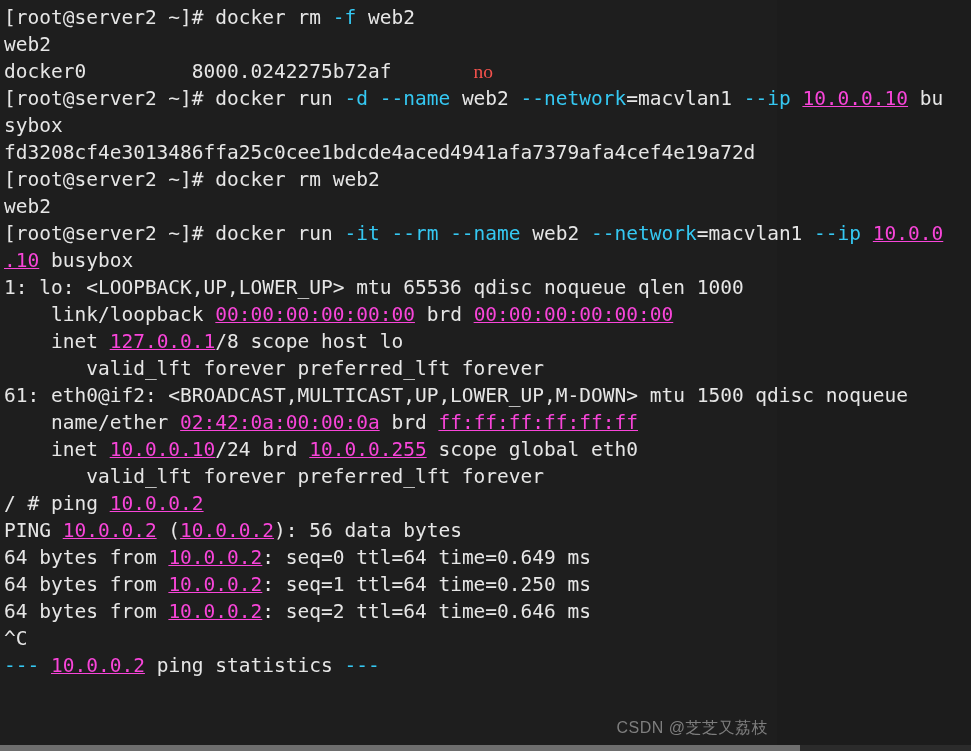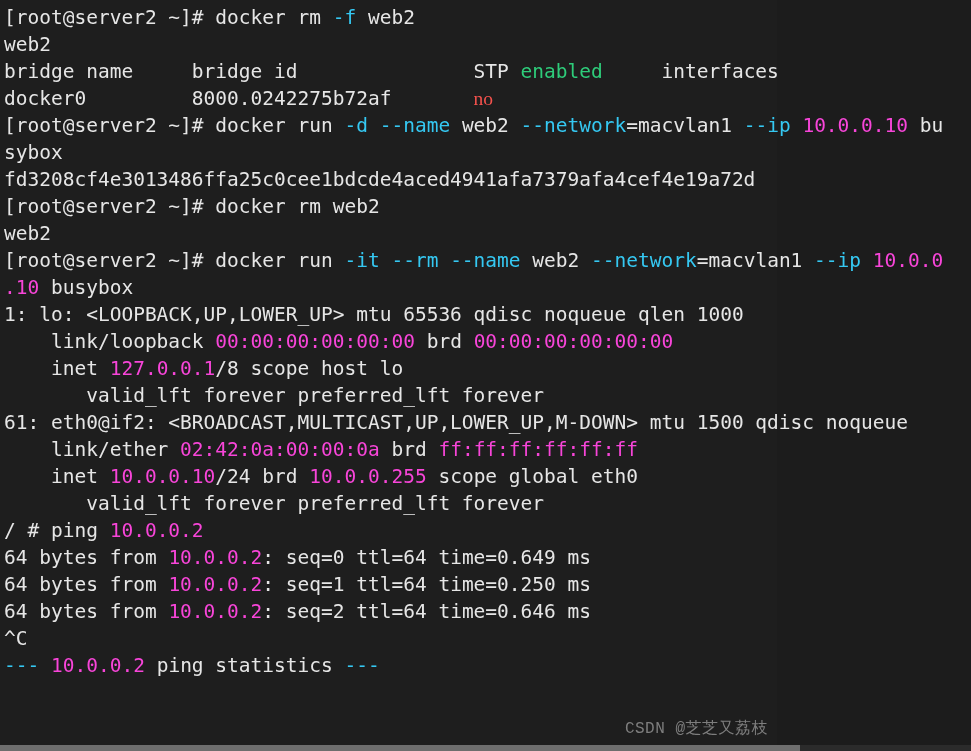--- a/index.html
+++ b/index.html
@@ -26,27 +26,27 @@
     line-height: 27px;
     font-size: 19.5px;
     letter-spacing: 0px;
     white-space: pre;
     color: #e6e6e6;
   }
   .w  { color: #e6e6e6; }   
   .c  { color: #35c8f2; }   
   .g  { color: #2ecc7a; }   
   .r  { color: #f4524d; font-family: Liberation Serif, serif; }   
-  .m  { color: #f845d9; }
+  .m  { color: #f845d9; text-decoration: underline; }
   #watermark {
     position: absolute;
     right: 9px;
     bottom: 12px;
     color: #8f8f8f;
-    font-family: Liberation Mono, monospace;
+    font-family: Liberation Sans, sans-serif;
     font-size: 16px;
     letter-spacing: 0.5px;
     opacity: 0.85;
   }
   #scrollbar-track {
     position: absolute;
     left: 0;
     bottom: 0;
     width: 971px;
     height: 6px;
@@ -61,38 +61,38 @@
     background: #6e6e6e;
   }
 </style>
 </head>
 <body>
 
 <div id="terminal">
   <div id="output">
       <div class="line"><span class="w">[root@server2 ~]# docker rm </span><span class="c">-f</span><span class="w"> web2</span></div>
       <div class="line"><span class="w">web2</span></div>
-      <div class="line"><span class="w">bridge name     bridge id               STP </span><span class="g">enabled</span><span class="w">     interfaces</span></div>
       <div class="line"><span class="w">docker0         8000.0242275b72af       </span><span class="r">no</span></div>
       <div class="line"><span class="w">[root@server2 ~]# docker run </span><span class="c">-d --name</span><span class="w"> web2 </span><span class="c">--network</span><span class="w">=macvlan1 </span><span class="c">--ip</span><span class="w"> </span><span class="m">10.0.0.10</span><span class="w"> bu</span></div>
       <div class="line"><span class="w">sybox</span></div>
       <div class="line"><span class="w">fd3208cf4e3013486ffa25c0cee1bdcde4aced4941afa7379afa4cef4e19a72d</span></div>
       <div class="line"><span class="w">[root@server2 ~]# docker rm web2</span></div>
       <div class="line"><span class="w">web2</span></div>
       <div class="line"><span class="w">[root@server2 ~]# docker run </span><span class="c">-it --rm --name</span><span class="w"> web2 </span><span class="c">--network</span><span class="w">=macvlan1 </span><span class="c">--ip</span><span class="w"> </span><span class="m">10.0.0</span></div>
       <div class="line"><span class="m">.10</span><span class="w"> busybox</span></div>
       <div class="line"><span class="w">1: lo: &lt;LOOPBACK,UP,LOWER_UP&gt; mtu 65536 qdisc noqueue qlen 1000</span></div>
       <div class="line"><span class="w">    link/loopback </span><span class="m">00:00:00:00:00:00</span><span class="w"> brd </span><span class="m">00:00:00:00:00:00</span></div>
       <div class="line"><span class="w">    inet </span><span class="m">127.0.0.1</span><span class="w">/8 scope host lo</span></div>
       <div class="line"><span class="w">       valid_lft forever preferred_lft forever</span></div>
       <div class="line"><span class="w">61: eth0@if2: &lt;BROADCAST,MULTICAST,UP,LOWER_UP,M-DOWN&gt; mtu 1500 qdisc noqueue</span></div>
-      <div class="line"><span class="w">    link/ether </span><span class="m">02:42:0a:00:00:0a</span><span class="w"> brd </span><span class="m">ff:ff:ff:ff:ff:ff</span></div>
+      <div class="line"><span class="w">    name/ether </span><span class="m">02:42:0a:00:00:0a</span><span class="w"> brd </span><span class="m">ff:ff:ff:ff:ff:ff</span></div>
       <div class="line"><span class="w">    inet </span><span class="m">10.0.0.10</span><span class="w">/24 brd </span><span class="m">10.0.0.255</span><span class="w"> scope global eth0</span></div>
       <div class="line"><span class="w">       valid_lft forever preferred_lft forever</span></div>
       <div class="line"><span class="w">/ # ping </span><span class="m">10.0.0.2</span></div>
+      <div class="line"><span class="w">PING </span><span class="m">10.0.0.2</span><span class="w"> (</span><span class="m">10.0.0.2</span><span class="w">): 56 data bytes</span></div>
       <div class="line"><span class="w">64 bytes from </span><span class="m">10.0.0.2</span><span class="w">: seq=0 ttl=64 time=0.649 ms</span></div>
       <div class="line"><span class="w">64 bytes from </span><span class="m">10.0.0.2</span><span class="w">: seq=1 ttl=64 time=0.250 ms</span></div>
       <div class="line"><span class="w">64 bytes from </span><span class="m">10.0.0.2</span><span class="w">: seq=2 ttl=64 time=0.646 ms</span></div>
       <div class="line"><span class="w">^C</span></div>
       <div class="line"><span class="c">---</span><span class="w"> </span><span class="m">10.0.0.2</span><span class="w"> ping statistics </span><span class="c">---</span></div>
     </div>
 
   <div id="watermark">CSDN @芝芝又荔枝</div>
 
   <div id="scrollbar-track">

